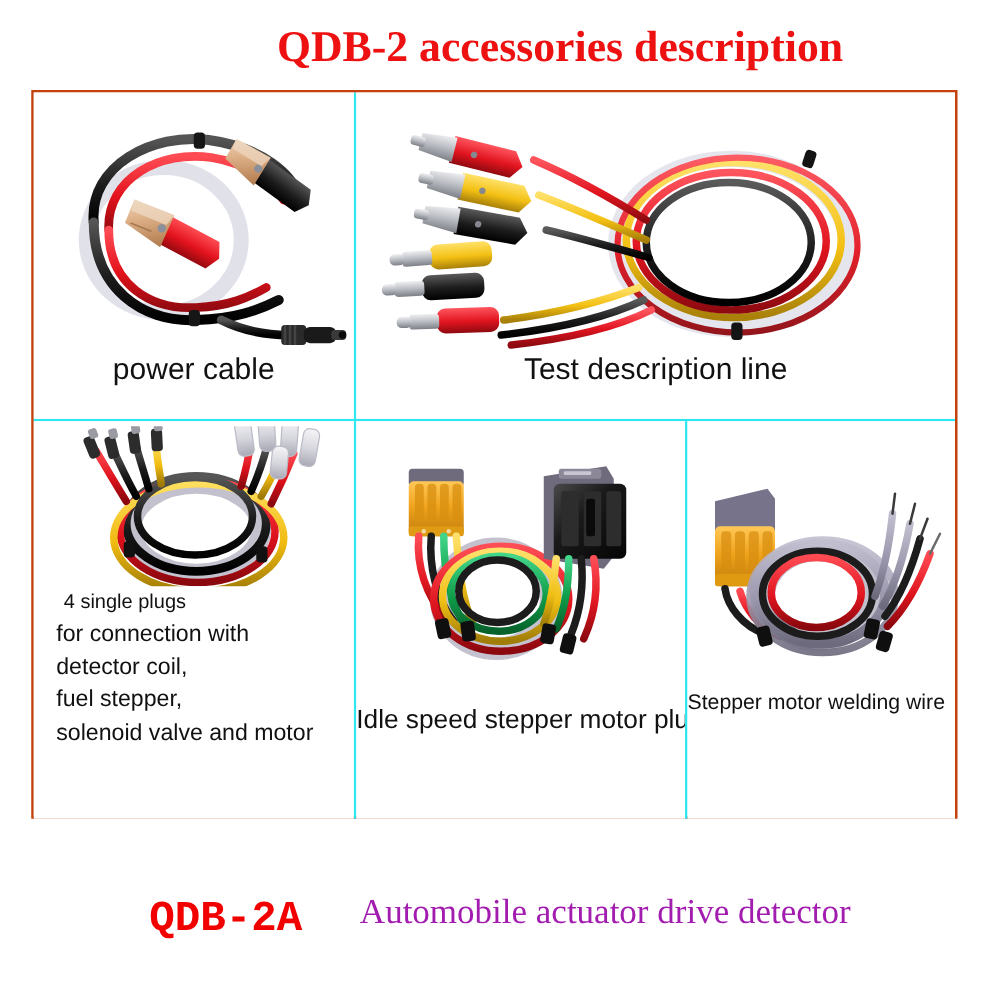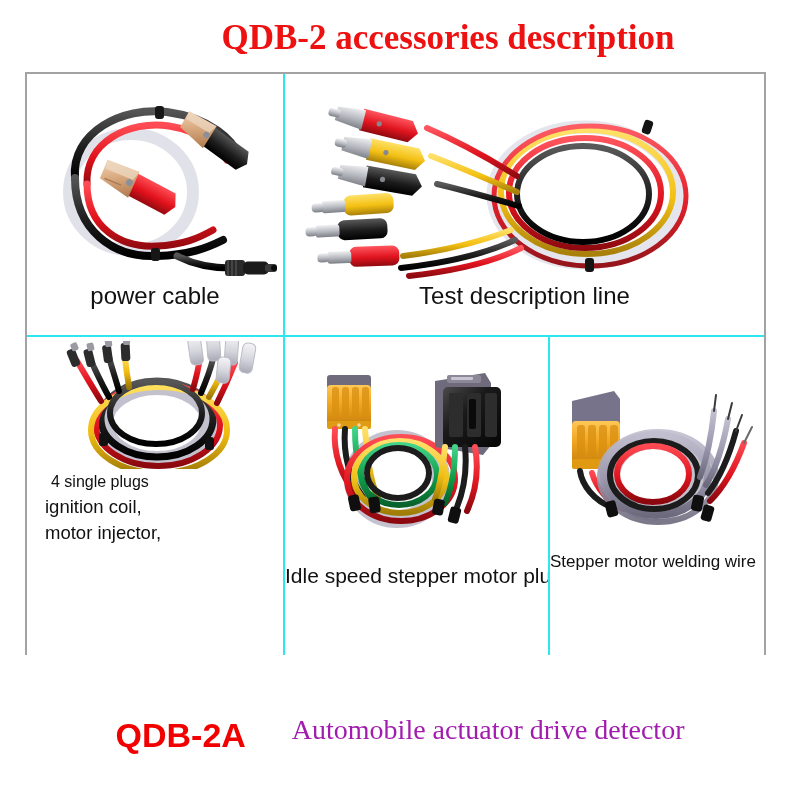--- a/index.html
+++ b/index.html
@@ -33,21 +33,21 @@
   }
 
   
   #grid {
     position: absolute;
     left: 25px;
     top: 72px;
     width: 741px;
     height: 583px;
     box-sizing: border-box;
-    border: 2px solid #a3a3a3;
+    border: 2px solid #c2410c;
     background: #ffffff;
   }
   .cell {
     position: absolute;
     box-sizing: border-box;
     overflow: hidden;
     background: #ffffff;
   }
   .vdiv {
     position: absolute;
@@ -90,21 +90,21 @@
     position: absolute;
     left: 0;
     top: 700px;
     width: 800px;
     height: 60px;
     display: flex;
     align-items: center;
     justify-content: center;
   }
   #footer-model {
-    font-family: Liberation Sans, sans-serif;
+    font-family: Liberation Mono, monospace;
     font-weight: bold;
     font-size: 34px;
     color: #f20000;
     margin-right: 46px;
     white-space: nowrap;
     margin-top: 11px;
   }
   #footer-desc {
     font-family: Liberation Serif, serif;
     font-size: 28px;
@@ -335,22 +335,24 @@
         </g>
 
         <g fill="#111">
           <rect x="72" y="92" width="9" height="13" rx="3"></rect>
           <rect x="178" y="96" width="9" height="13" rx="3"></rect>
         </g>
       </svg>
 
       <div class="textblock" style="left:18px; top:134px; width:236px;">
         <div class="l1" style="padding-left:6px;">4 single plugs</div>
-        <div class="ln">ignition coil,</div>
-        <div class="ln"> motor injector,</div>
+        <div class="ln">for connection with</div>
+        <div class="ln">detector coil,</div>
+        <div class="ln"> fuel stepper,</div>
+        <div class="ln">solenoid valve and motor</div>
       </div>
     </div>
 
     <div class="cell" style="left:258px; top:263px; width:263px; height:318px;">
       <svg class="cell-img" style="top:10px; height:210px;" viewBox="0 0 263 210" preserveAspectRatio="xMidYMid meet">
         <defs>
           <linearGradient id="orangeG" x1="0" y1="0" x2="0" y2="1">
             <stop offset="0%" stop-color="#ffc857"></stop>
               <stop offset="45%" stop-color="#f0a41e"></stop>
               <stop offset="100%" stop-color="#c07a09"></stop>

